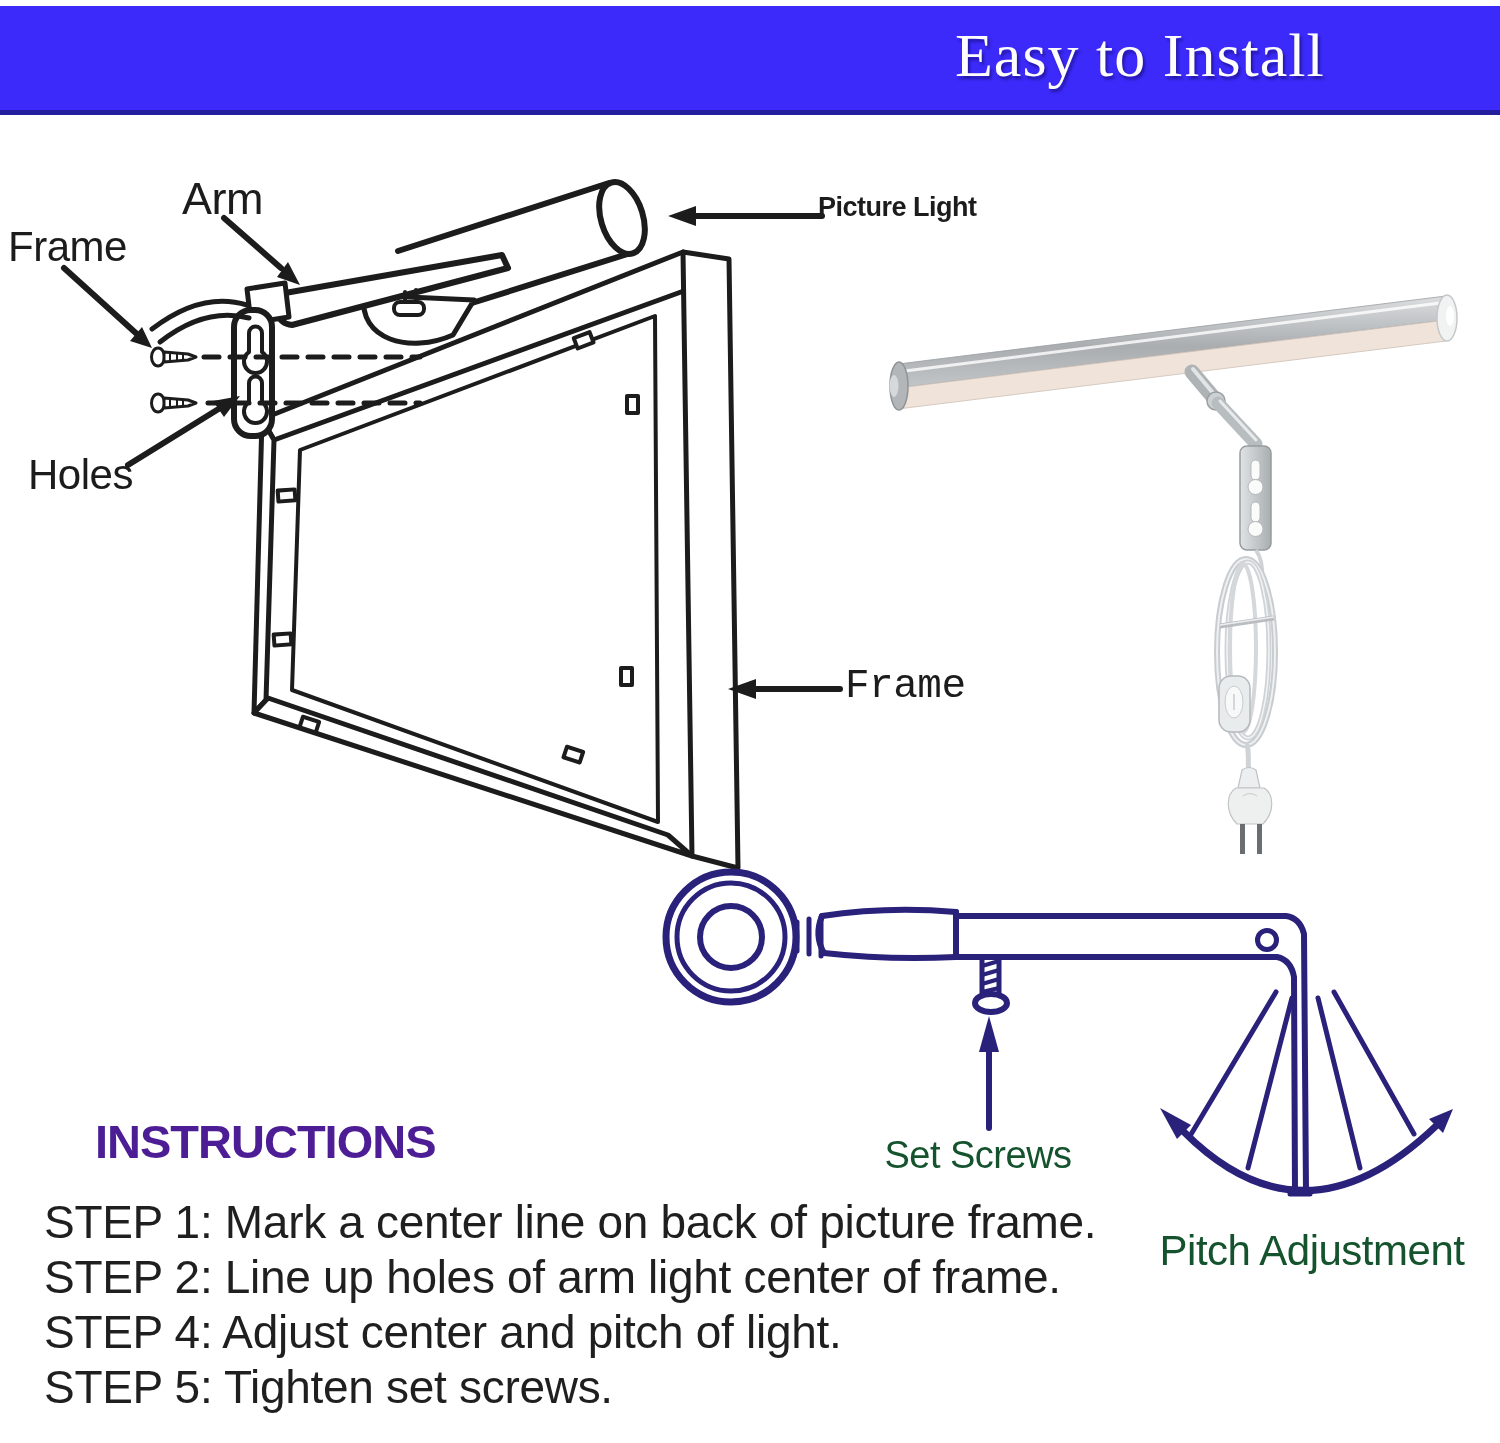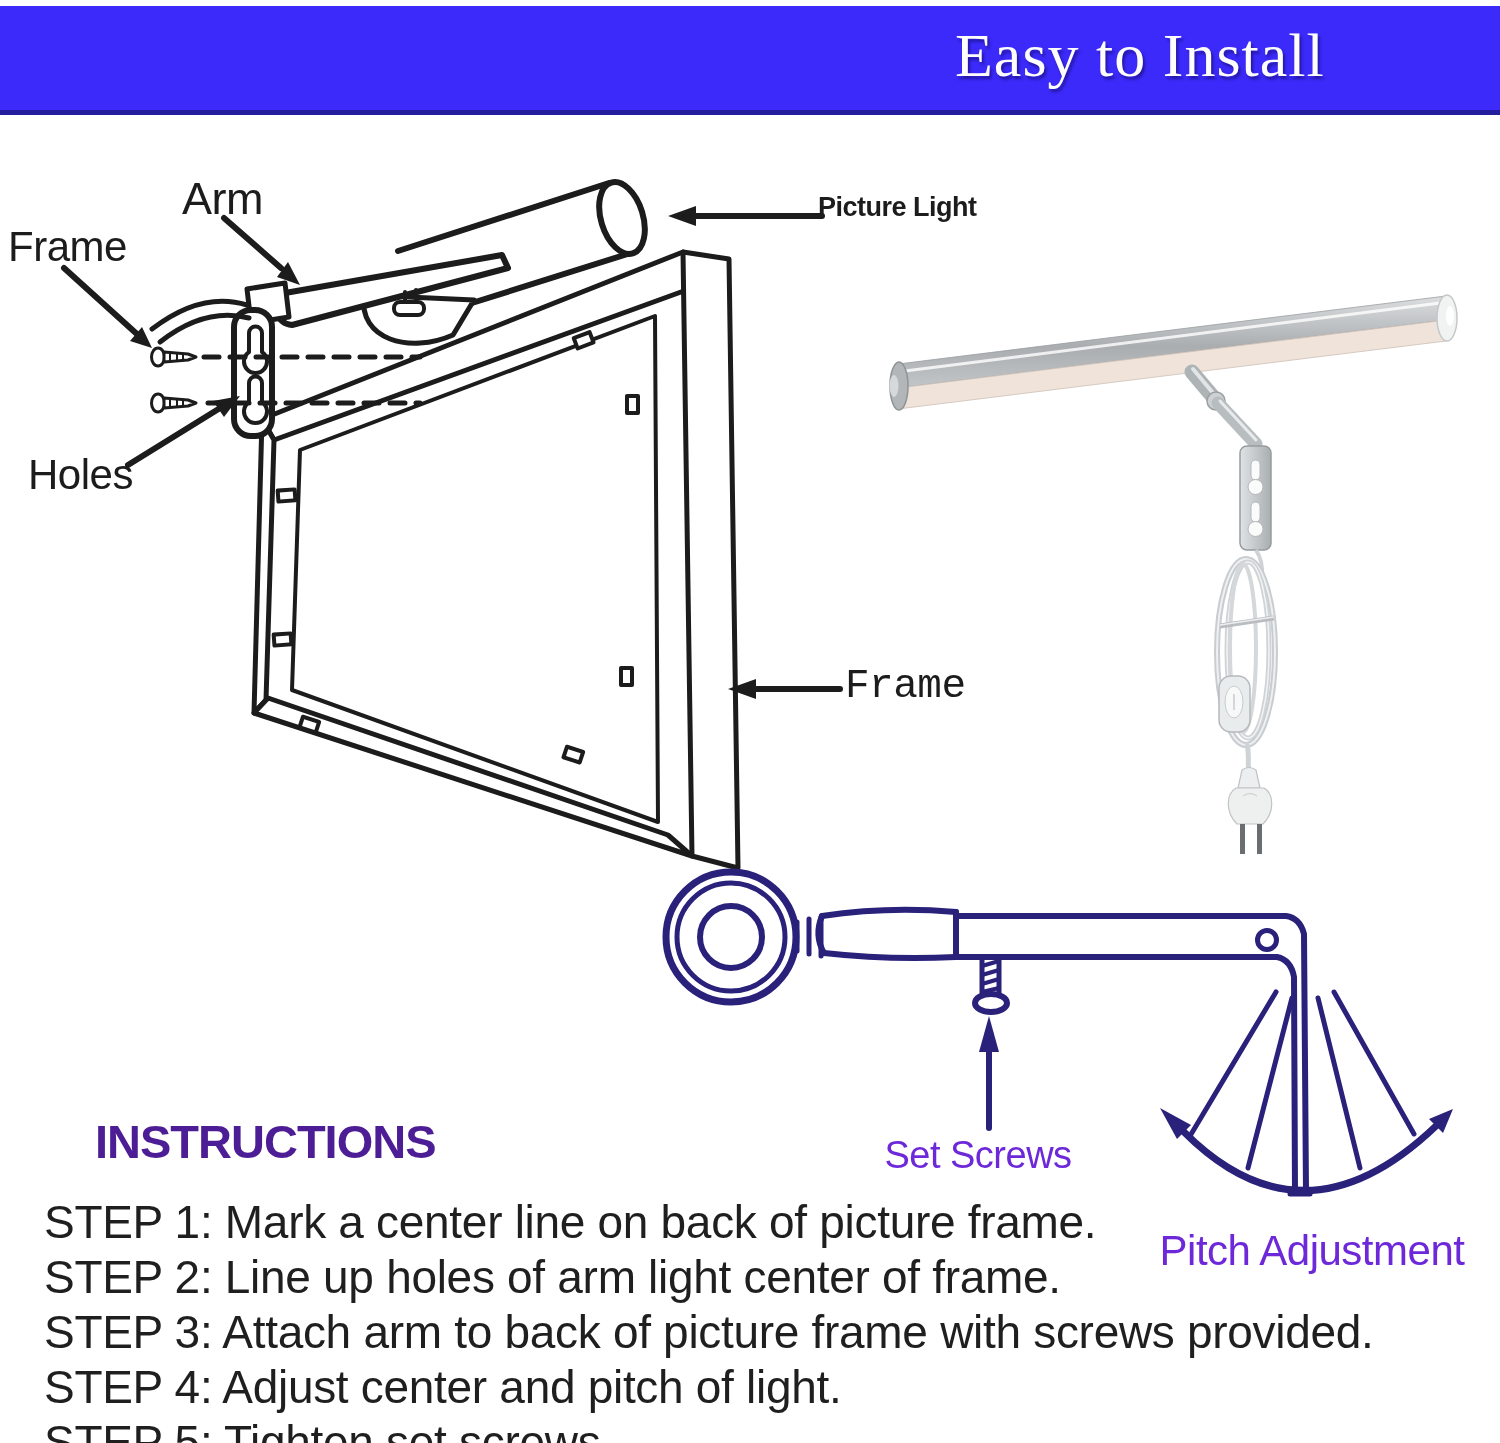--- a/index.html
+++ b/index.html
@@ -22,21 +22,21 @@
   .artboard{position:absolute;left:0;top:0;width:1500px;height:1443px;}
   .lbl{
     position:absolute;color:#1c1c1c;white-space:nowrap;
     letter-spacing:-0.5px;line-height:1;
   }
   .lbl-arm{left:182px;top:176px;font-size:45px;}
   .lbl-screws{left:8px;top:226px;font-size:42px;}
   .lbl-holes{left:28px;top:454px;font-size:42px;}
   .lbl-picture-light{left:818px;top:194px;font-size:27px;font-weight:bold;}
   .lbl-frame{left:845px;top:666px;font-size:41px;font-family:Liberation Mono, monospace;}
-  .lbl-navy{color:#6d28d9;}
+  .lbl-navy{color:#14532d;}
   .lbl-set-screws{left:978px;top:1136px;font-size:38px;transform:translateX(-50%);}
   .lbl-pitch{left:1312px;top:1230px;font-size:42px;transform:translateX(-50%);}
   .instructions{position:absolute;left:44px;top:1114px;color:#1f1f1f;}
   .instructions-heading{
     margin:0 0 26px 51px;font-size:47px;font-weight:800;letter-spacing:-1px;color:#4c1d95;
   }
   .step{font-size:46px;line-height:55px;letter-spacing:-0.3px;white-space:nowrap;}
 </style>
 </head>
 <body>
@@ -247,18 +247,17 @@
   <div class="lbl lbl-holes">Holes</div>
   <div class="lbl lbl-picture-light">Picture Light</div>
   <div class="lbl lbl-frame">Frame</div>
   <div class="lbl lbl-navy lbl-set-screws">Set Screws</div>
   <div class="lbl lbl-navy lbl-pitch">Pitch Adjustment</div>
 
   <div class="instructions">
     <h2 class="instructions-heading">INSTRUCTIONS</h2>
     <div class="step">STEP 1: Mark a center line on back of picture frame.</div>
     <div class="step">STEP 2: Line up holes of arm light center of frame.</div>
-    <div class="step">STEP 3: Attach arm to back of picture frame with screws provided.</div>
     <div class="step">STEP 4: Adjust center and pitch of light.</div>
     <div class="step">STEP 5: Tighten set screws.</div>
   </div>
 
 </div>
 
 </body></html>

